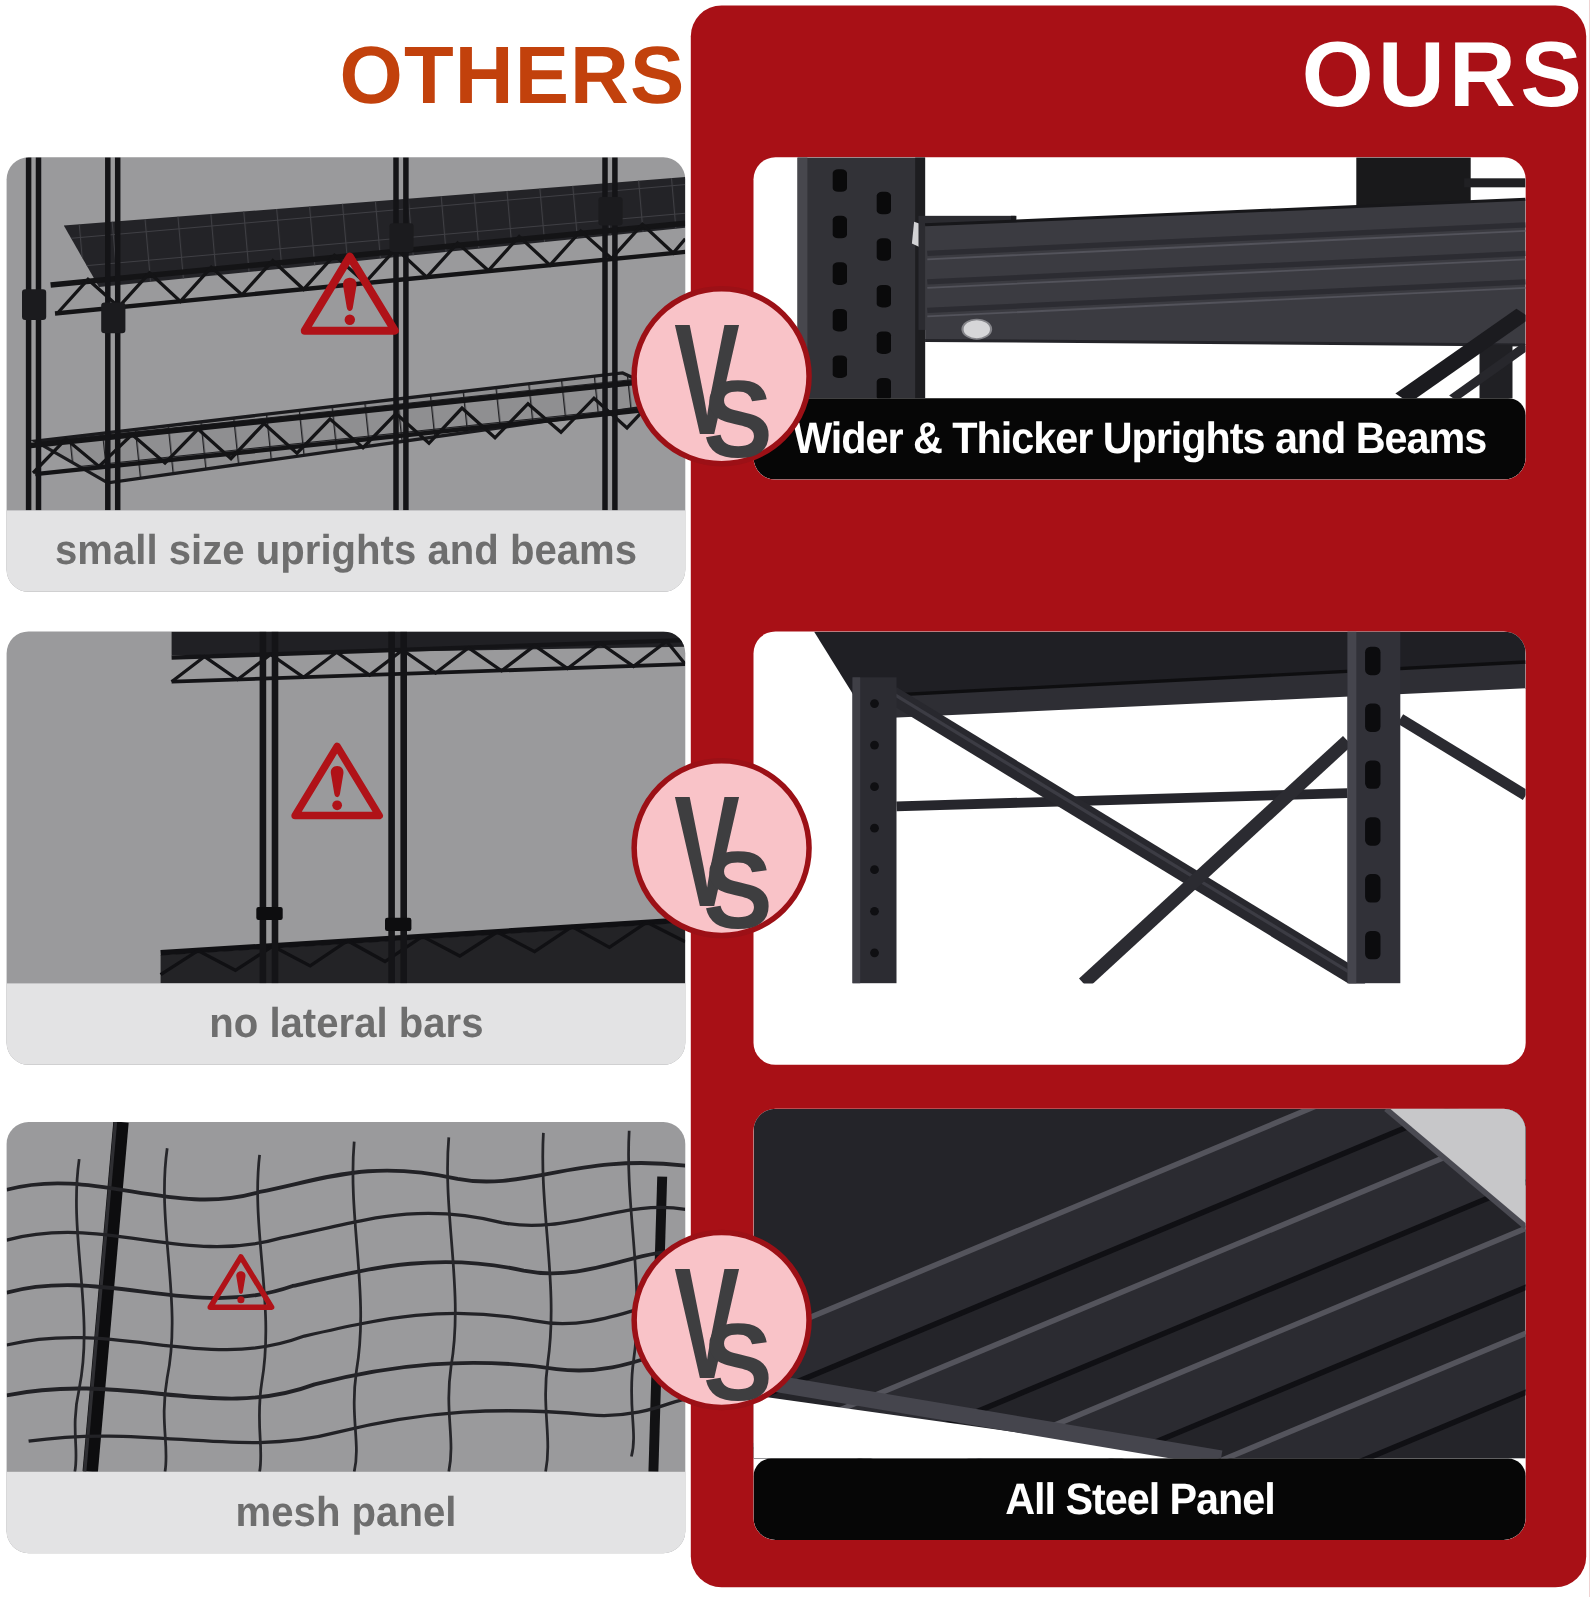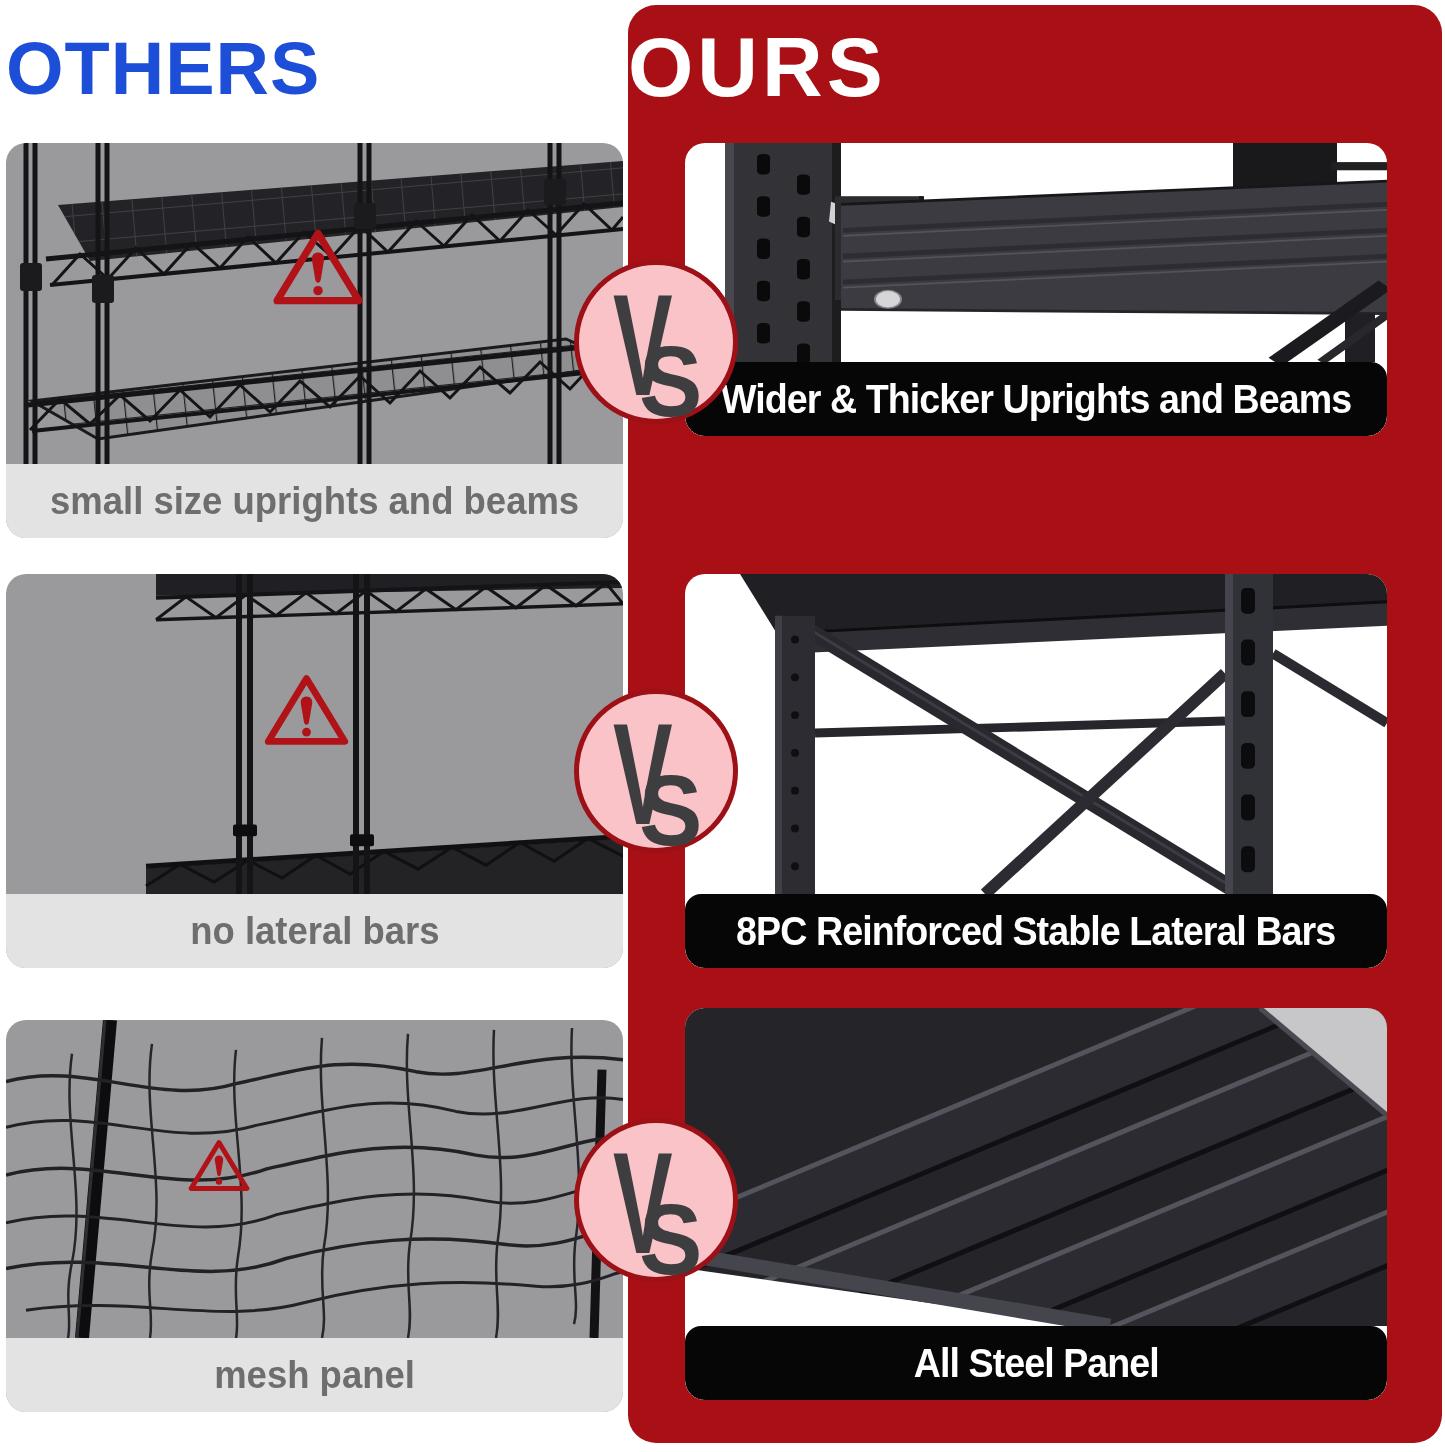--- a/index.html
+++ b/index.html
@@ -1,22 +1,22 @@
 <!DOCTYPE html>
 <html><head>
 <meta charset="utf-8">
 <style>
   html,body{margin:0;padding:0;background:#ffffff;}
   body{font-family:"Liberation Sans","DejaVu Sans",sans-serif;}
   .stage{position:relative;width:1445px;height:1452px;background:#ffffff;overflow:hidden;}
 
   
-  .others-header{position:absolute;left:6px;top:26px;width:617px;text-align:left;
-    font-size:74px;font-weight:700;color:#1d4ed8;letter-spacing:1px;}
-  .ours-header{position:absolute;left:0;top:14px;width:100%;text-align:left;
+  .others-header{position:absolute;left:6px;top:26px;width:617px;text-align:right;
+    font-size:74px;font-weight:700;color:#c2410c;letter-spacing:1px;}
+  .ours-header{position:absolute;left:0;top:14px;width:100%;text-align:right;
     font-size:84px;font-weight:700;color:#ffffff;letter-spacing:4px;}
 
   
   .o-panel{position:absolute;left:6px;width:617px;background:#9A9A9C;border-radius:20px;overflow:hidden;}
   .o-panel .photo{position:absolute;left:0;top:0;right:0;bottom:74px;}
   .o-panel svg.scene{position:absolute;left:0;top:0;width:100%;height:100%;}
   .o-cap{position:absolute;left:0;right:0;bottom:0;height:74px;background:#E3E3E4;
     display:flex;align-items:center;justify-content:center;}
   .o-cap span{font-size:38px;font-weight:700;color:#6E6E6E;transform:scaleX(.96);white-space:nowrap;}
   #o1{top:143px;height:395px;}
@@ -256,23 +256,20 @@
           <g fill="#0c0c0e">
             <rect x="556" y="14" width="14" height="26" rx="5"></rect>
               <rect x="556" y="66" width="14" height="26" rx="5"></rect>
             <rect x="556" y="118" width="14" height="26" rx="5"></rect>
               <rect x="556" y="170" width="14" height="26" rx="5"></rect>
             <rect x="556" y="222" width="14" height="26" rx="5"></rect>
               <rect x="556" y="274" width="14" height="26" rx="5"></rect>
           </g>
         </svg>
       </div>
-      <div class="r-cap">
-        <span>8PC Reinforced Stable Lateral Bars</span>
-      </div>
     </div>
 
     <div class="r-panel" id="r3">
       <div class="photo">
         <svg class="scene" viewBox="0 0 702 320" preserveAspectRatio="none">
           <rect x="0" y="0" width="702" height="320" fill="#242429"></rect>
           <g fill="none">
             <path d="M-30,252 L760,-80" stroke="#2b2b31" stroke-width="48"></path>
             <path d="M-30,225 L760,-107" stroke="#54545c" stroke-width="5"></path>
             <path d="M-30,279 L760,-53" stroke="#101014" stroke-width="5"></path>

